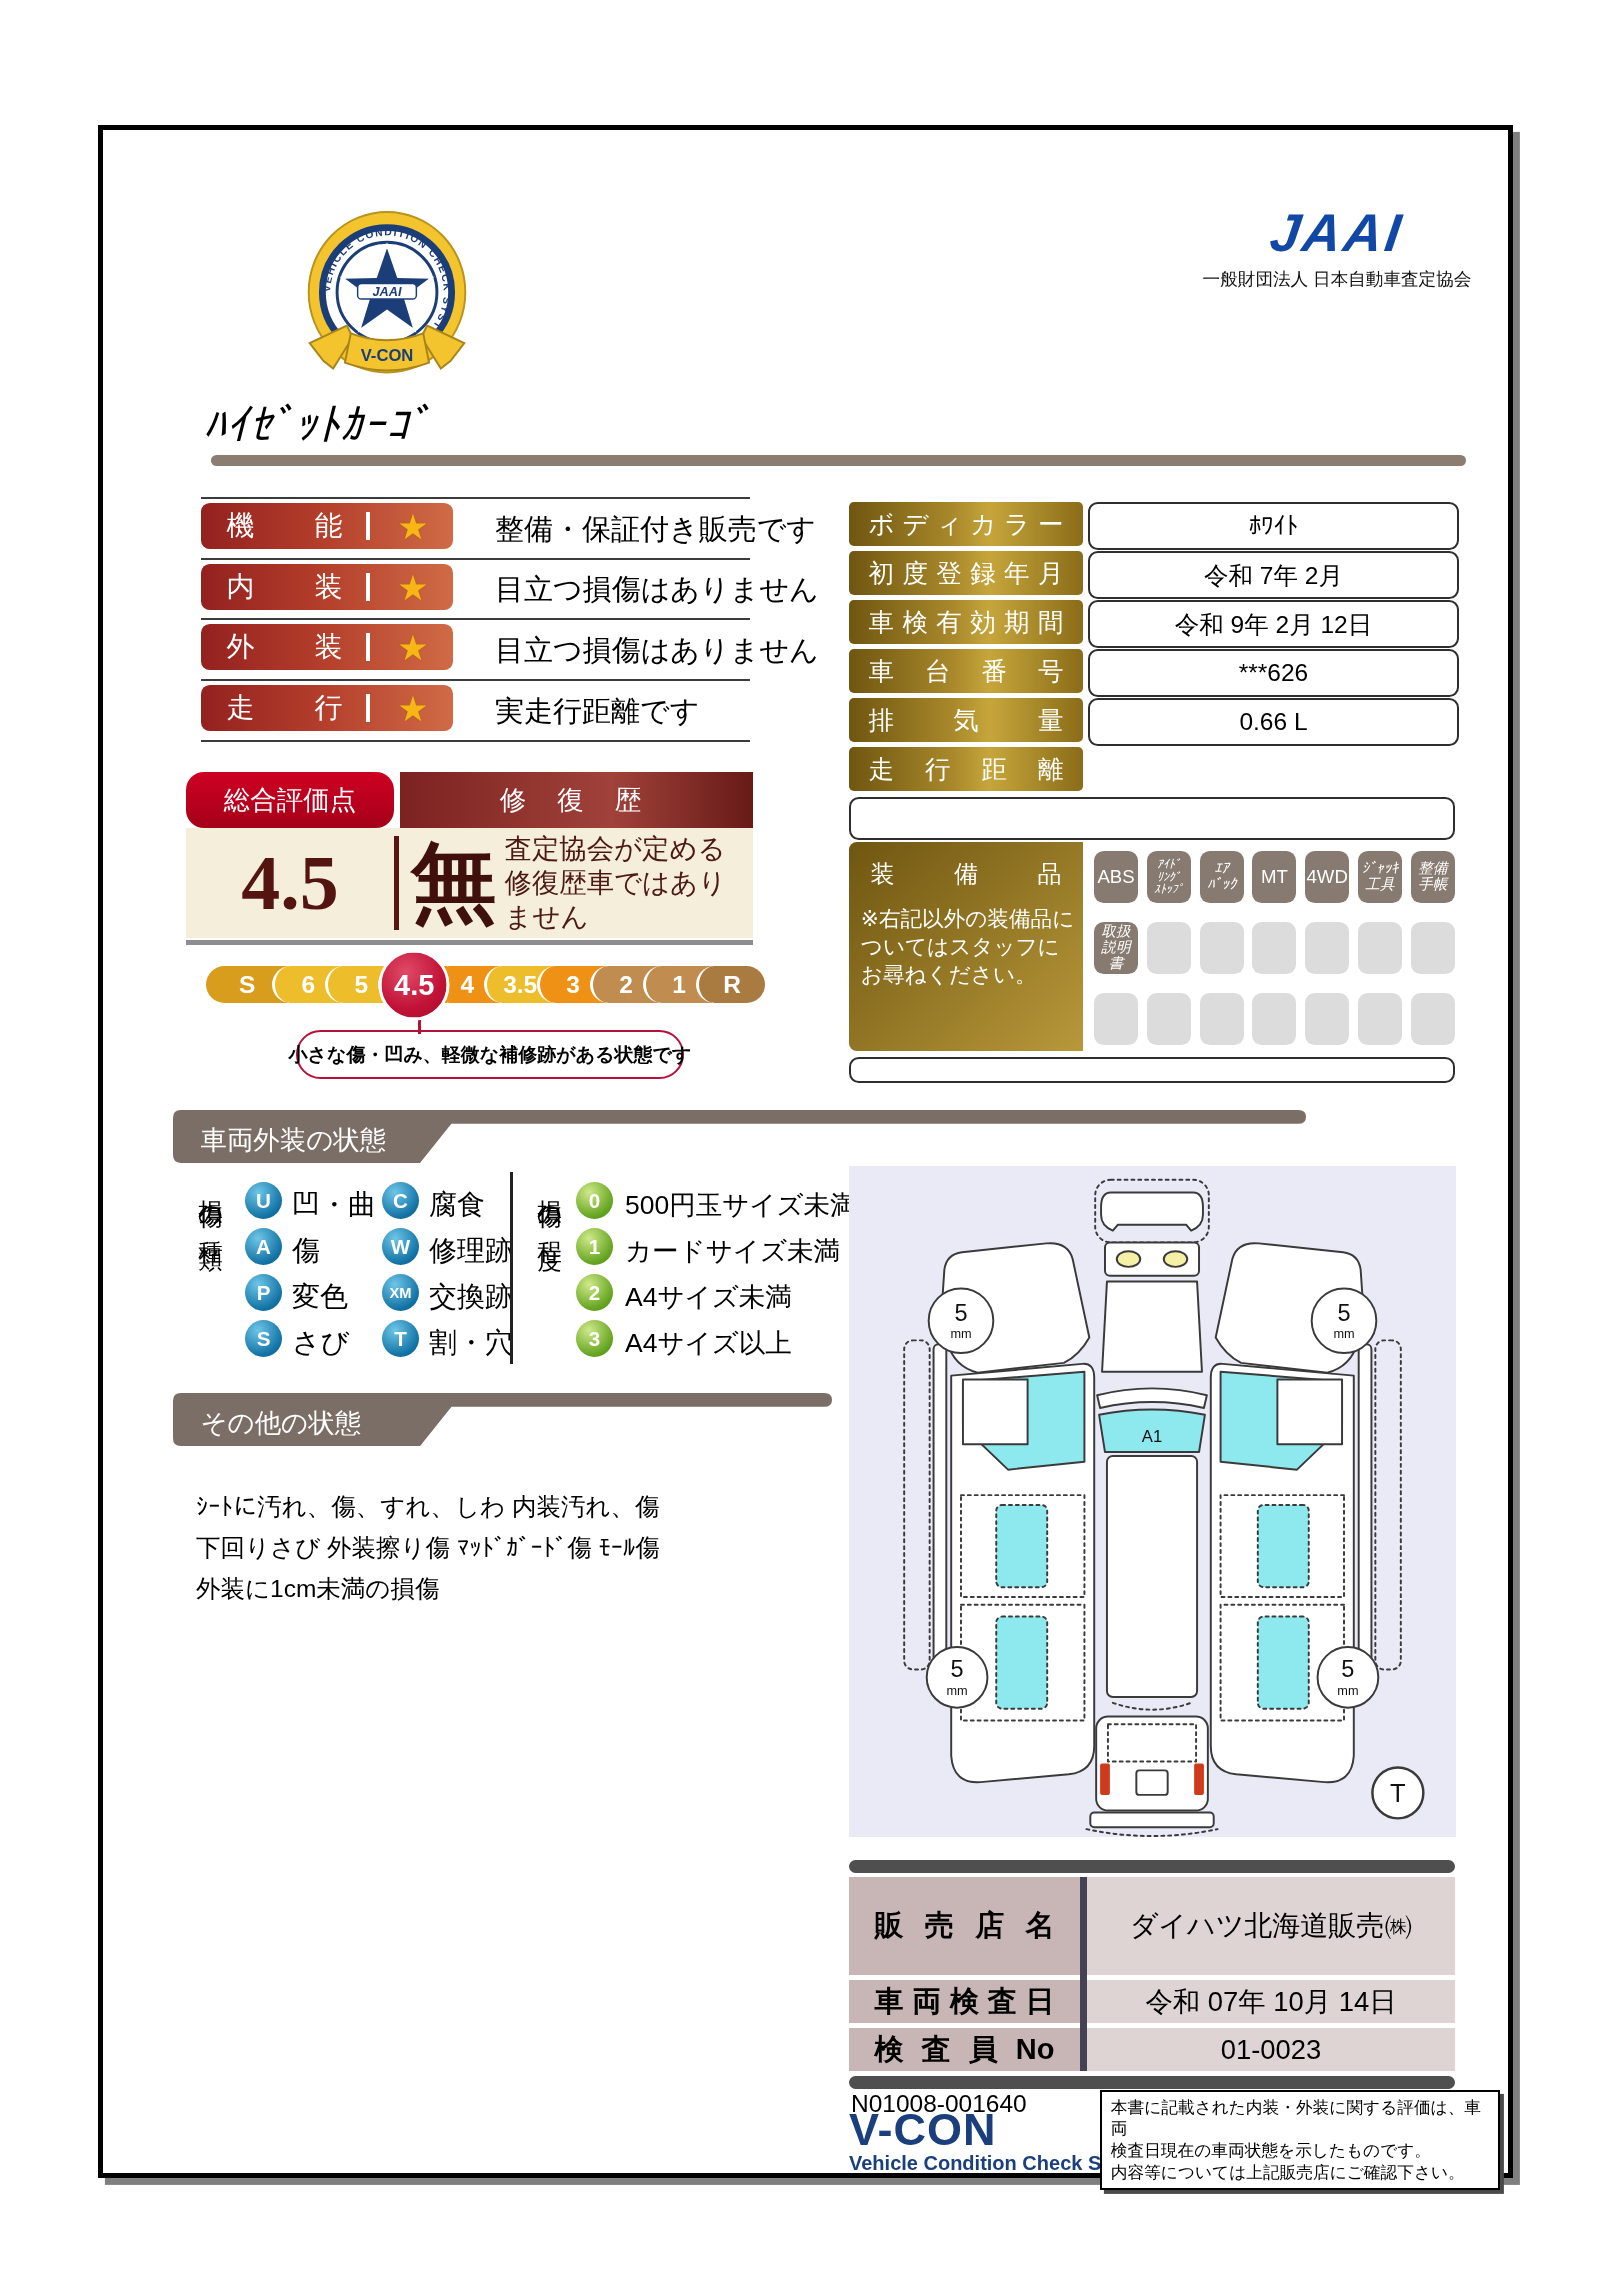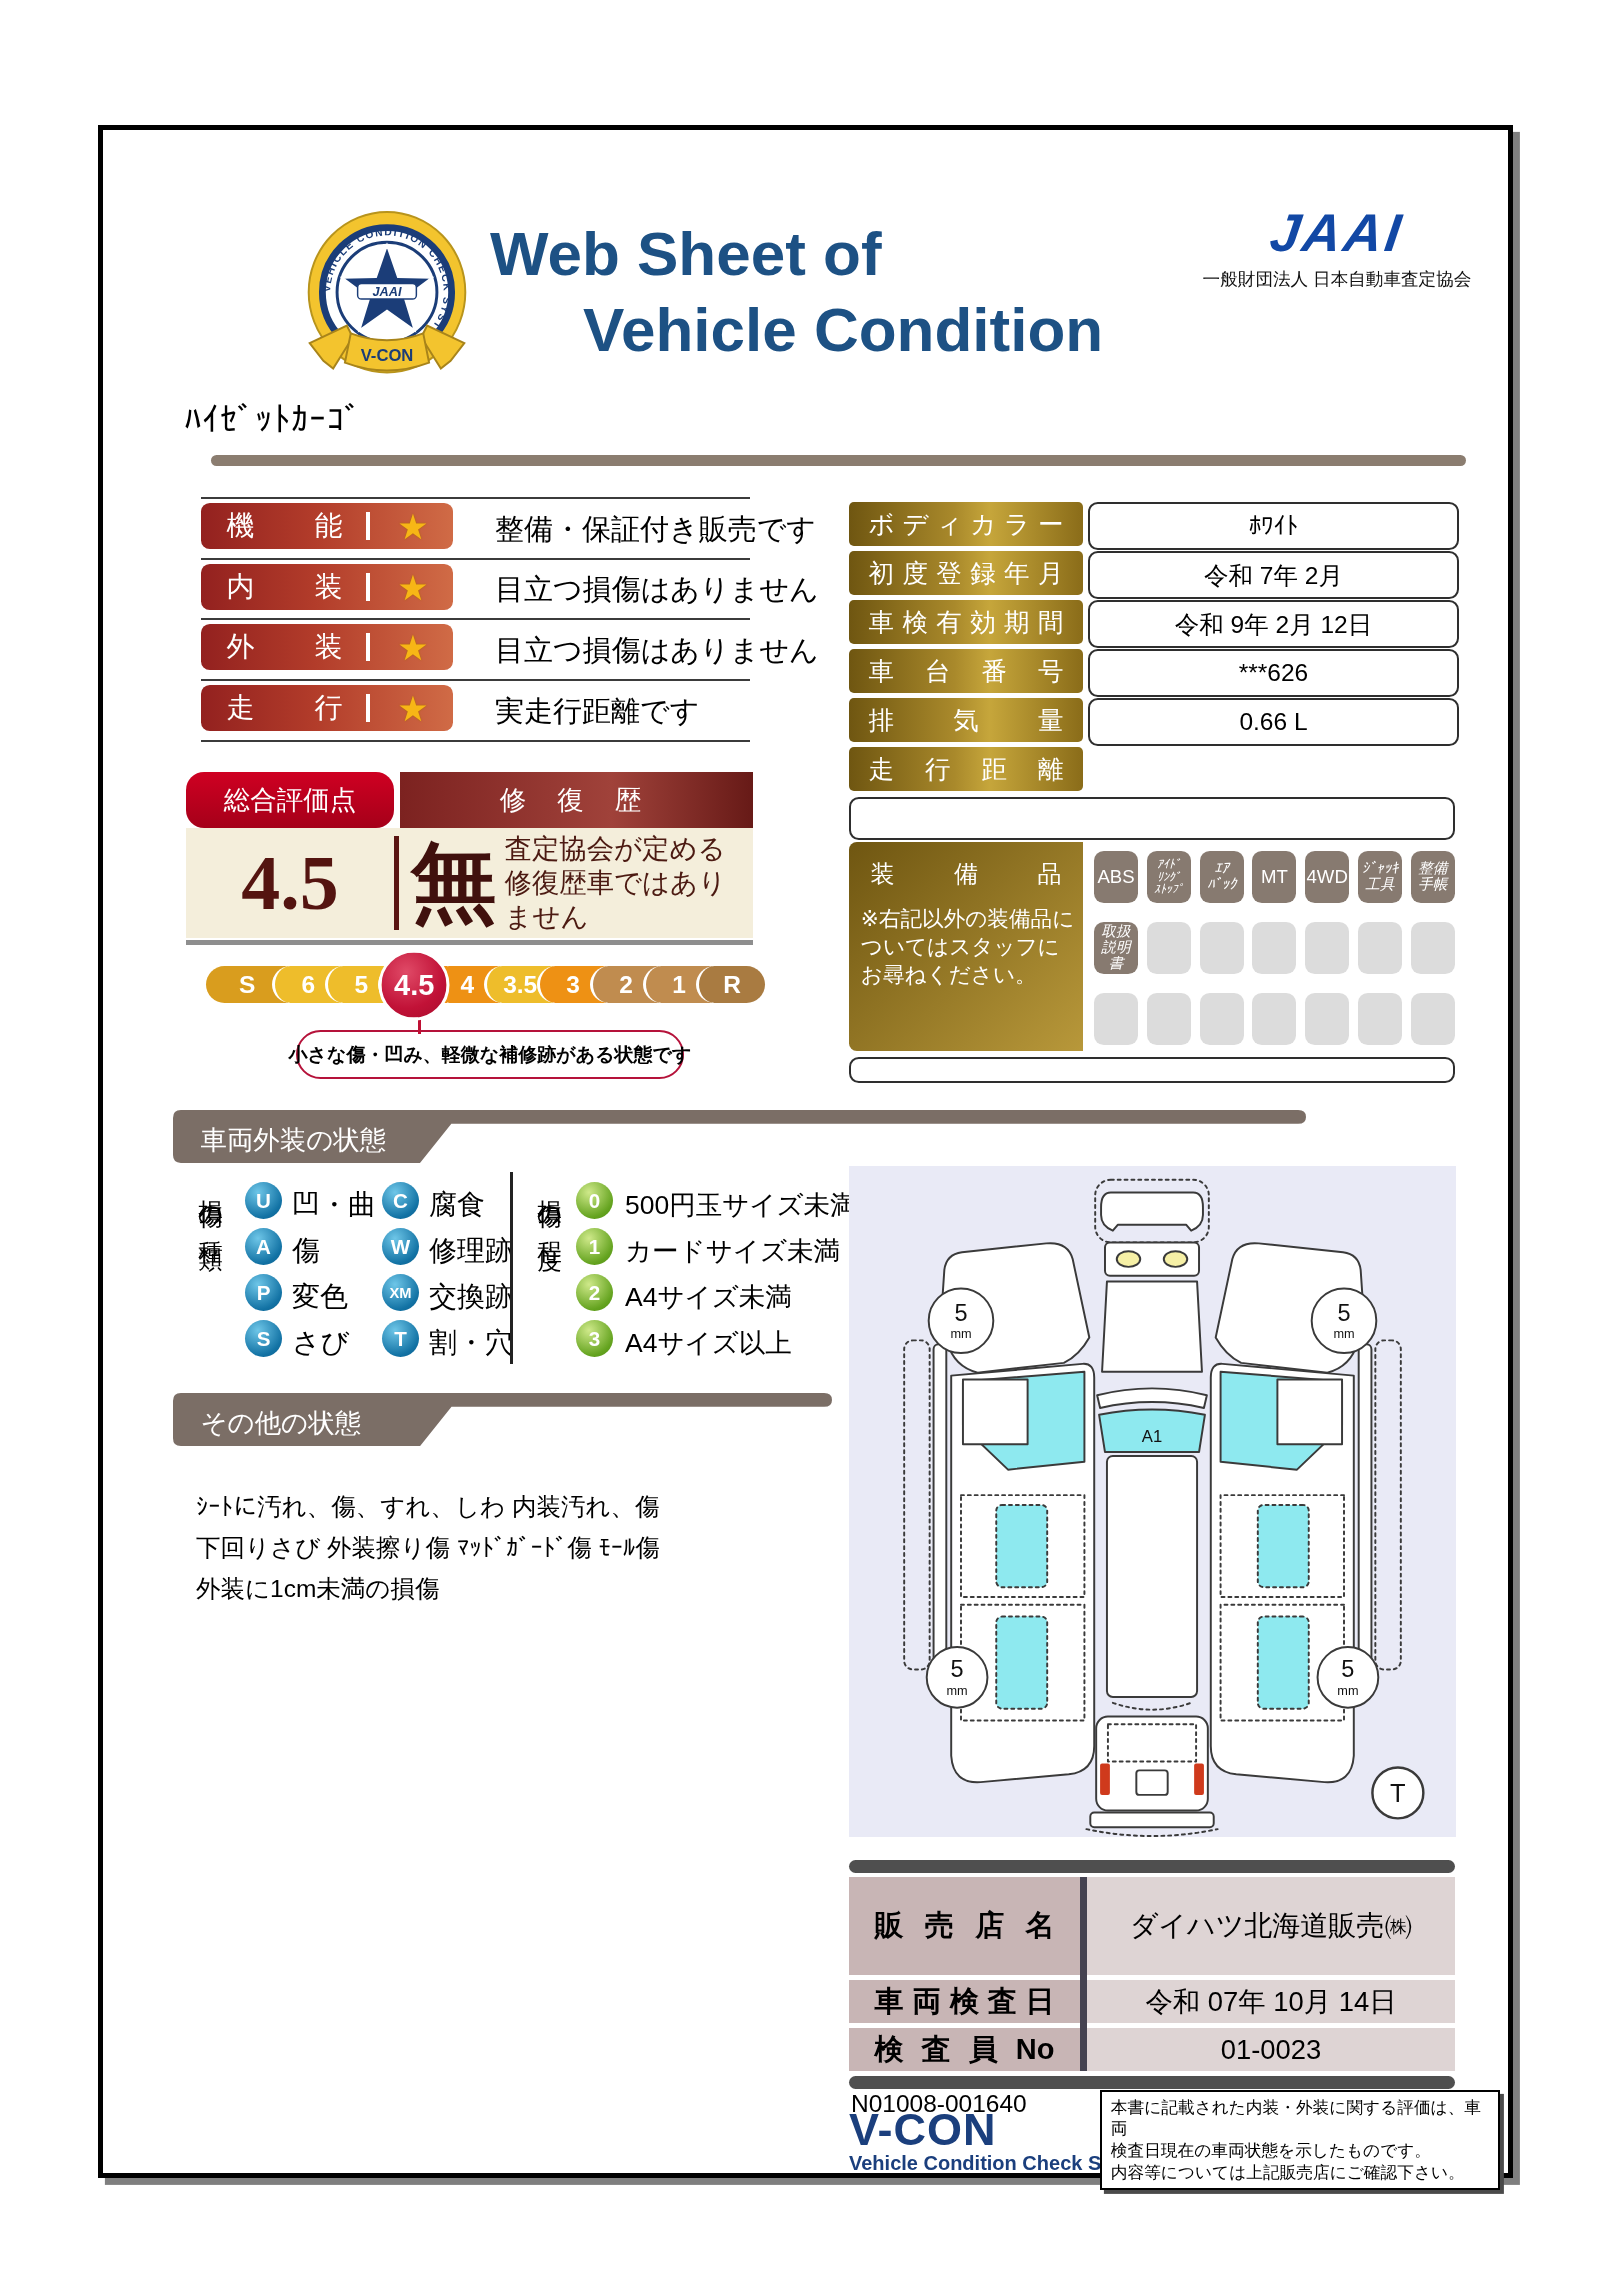--- a/index.html
+++ b/index.html
@@ -7,21 +7,21 @@
         font-family:"Liberation Sans","DejaVu Sans",sans-serif;color:#000;}
   .abs{position:absolute;}
   .frame{left:98px;top:125px;width:1405px;height:2043px;border:5.9px solid #000;
          box-shadow:6.9px 6.9px 0 rgba(0,0,0,.5);}
   
   .title{left:490px;top:216px;color:#1d5184;font-weight:bold;font-size:62px;line-height:76px;white-space:nowrap;}
   .title .l2{margin-left:93px;}
   .jaai{left:1194px;top:202px;width:286px;text-align:center;}
   .jaai-logo{font-size:53px;font-weight:bold;font-style:italic;color:#1248a5;letter-spacing:2.9px;transform:skewX(-8deg);}
   .jaai-org{font-size:17.6px;color:#111;margin-top:4px;white-space:nowrap;}
-  .vname{left:184px;top:400px;font-size:34px;letter-spacing:1px;}
+  .vname{left:203px;top:400px;font-size:44px;letter-spacing:1px;font-style:italic;}
   .bar1{left:211px;top:455px;width:1255px;height:10.8px;background:#8b7d70;border-radius:5.9px;}
   
   .hline{left:201px;width:549px;height:2px;background:#3b3b3b;}
   .pill{left:201px;width:252px;height:46px;border-radius:8.8px;display:flex;align-items:center;color:#fff;
         background:linear-gradient(90deg,#93211f,#b23c2a 45%,#d06b46);}
   .plabel{display:block;width:116px;margin-left:25.5px;font-size:28px;text-align:justify;text-align-last:justify;}
   .pbar{width:3.9px;height:27.4px;background:#fff;margin-left:23.5px;}
   .pstar{margin-left:27.4px;font-size:35px;color:#f7b616;text-shadow:0 0 2px #a66c00;line-height:1;}
   .desc{left:495px;font-size:29px;white-space:nowrap;}
   
@@ -120,24 +120,20 @@
     </text>
     <path d="M95,40 L106.2,72.6 L140.7,73.2 L113.1,93.9 L123.2,126.8 L95,107 L66.8,126.8 L76.9,93.9 L49.3,73.2 L83.8,72.6 Z" fill="#1b3d78" stroke="#fff" stroke-width="2"></path>
     <rect x="65" y="79" width="60" height="16" rx="4" fill="#fff" stroke="#1b3d78" stroke-width="1.5"></rect>
     <text x="95" y="92" text-anchor="middle" font-size="13" font-weight="bold" font-style="italic" fill="#1b3d78">JAAI</text>
     <path d="M16,140 L54,122 L60,134 L40,166 L30,158 Z" fill="#f3c42e" stroke="#a8841a" stroke-width="2"></path>
     <path d="M174,140 L136,122 L130,134 L150,166 L160,158 Z" fill="#f3c42e" stroke="#a8841a" stroke-width="2"></path>
     <path d="M58,130 Q95,144 132,130 L138,160 Q95,176 52,160 Z" fill="#f3c42e" stroke="#a8841a" stroke-width="2"></path>
     <text x="95" y="158" text-anchor="middle" font-size="17" font-weight="bold" fill="#1b3d78">V-CON</text>
   </svg>
 
-  <div class="abs title">
-    <div class="l1">Web Sheet of</div>
-    <div class="l2">Vehicle Condition</div>
-  </div>
 
   <div class="abs jaai">
     <div class="jaai-logo">JAAI</div>
     <div class="jaai-org">一般財団法人 日本自動車査定協会</div>
   </div>
 
   <div class="abs vname">ﾊｲｾﾞｯﾄｶｰｺﾞ</div>
   <div class="abs bar1"></div>
 
   <div class="abs hline" style="top:497px"></div>

